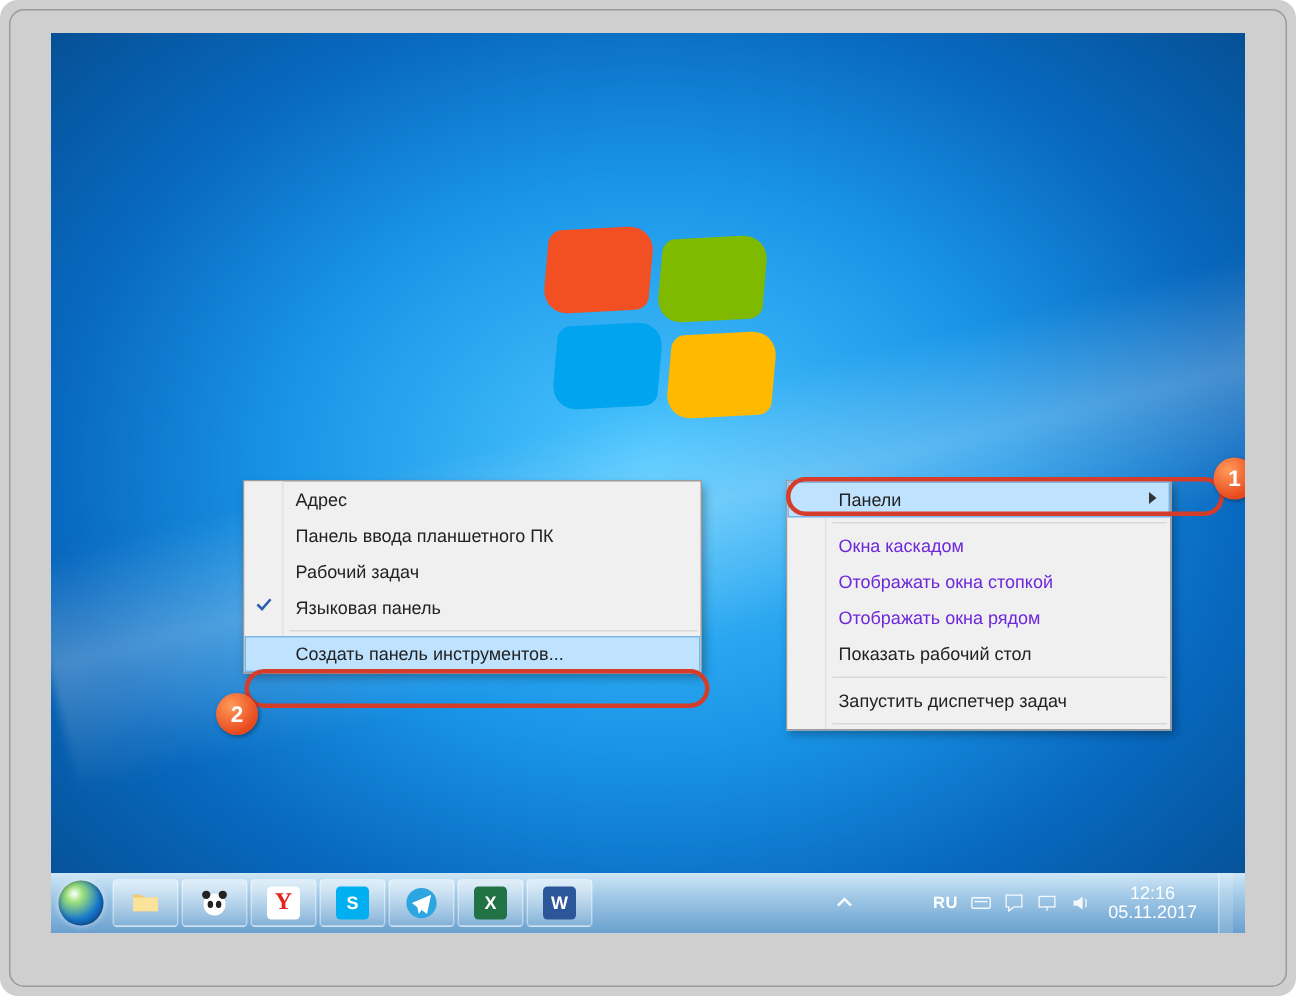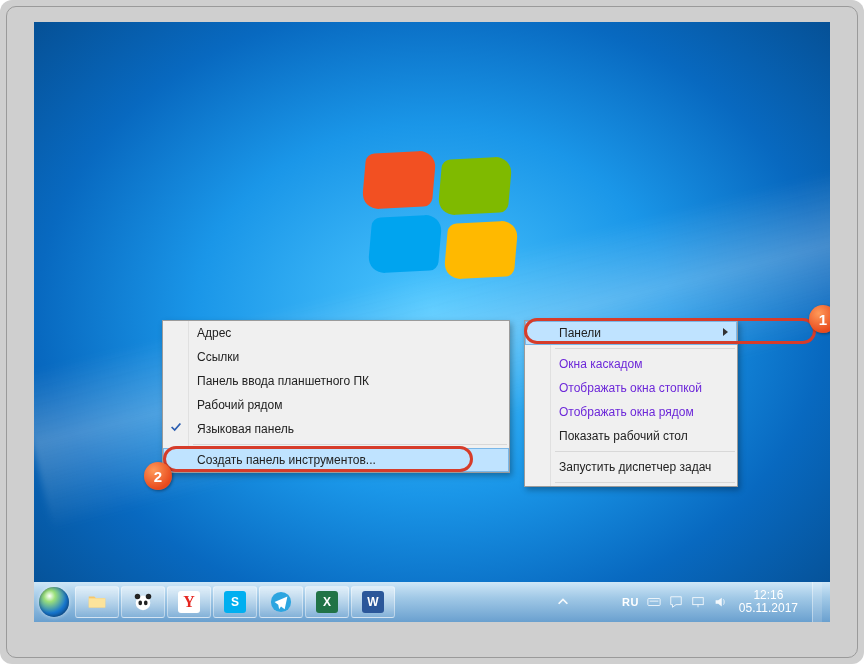--- a/index.html
+++ b/index.html
@@ -18,22 +18,22 @@
 
 .menu { position: absolute; background: #f0f0f0; border: 1px solid #9b9b9b; box-shadow: 2px 3px 6px rgba(0,0,0,0.3); font-size: 12px; color: #222; }
 .menu .gutter { position: absolute; left: 0; top: 0; bottom: 0; width: 26px; background: #f0f0f0; border-right: 1px solid #e0e0e0; }
 .menu .item { position: relative; padding: 4px 24px 4px 34px; white-space: nowrap; line-height: 16px; }
 .menu .item.disabled { color: #6d28d9; }
 .menu .item.hover { background: #bfe3ff; border: 1px solid #7ab7e8; padding: 3px 23px 3px 33px; }
 .menu .sep { margin: 3px 2px 3px 30px; border-top: 1px solid #d8d8d8; }
 .menu .check { position: absolute; left: 6px; top: 3px; width: 14px; height: 14px; color: #3156a3; }
 .menu .arrow { position: absolute; right: 8px; top: 6px; width: 0; height: 0; border-top: 4px solid transparent; border-bottom: 4px solid transparent; border-left: 5px solid #333; }
 
-.menu-main { left: 490px; top: 298px; width: 214px; }
-.menu-sub  { left: 128px; top: 298px; width: 348px; }
+.menu-main { left: 490px; top: 298px; width: 257px; }
+.menu-sub  { left: 128px; top: 298px; width: 306px; }
 
 
 .callout { position: absolute; border: 3px solid #d63c2a; border-radius: 16px; pointer-events: none; }
 .callout-1 { left: 490px; top: 296px; width: 292px; height: 26px; }
 .callout-2 { left: 129px; top: 424px; width: 310px; height: 26px; }
 .badge { position: absolute; width: 28px; height: 28px; border-radius: 50%; background: radial-gradient(circle at 35% 30%, #ff9a59, #e84a1d 70%); color: #fff; font-weight: bold; font-size: 15px; display: flex; align-items: center; justify-content: center; box-shadow: 1px 1px 3px rgba(0,0,0,0.4); }
 .badge-1 { left: 775px; top: 283px; }
 .badge-2 { left: 110px; top: 440px; }
 
 
@@ -59,23 +59,22 @@
     <div class="logo">
       <div class="q r"></div>
         <div class="q g"></div>
         <div class="q b"></div>
         <div class="q y"></div>
     </div>
 
     <div class="menu menu-sub">
       <div class="gutter"></div>
       <div class="item"><span>Адрес</span></div>
-      <div class="item"><span>Ссылки</span></div>
       <div class="item"><span>Панель ввода планшетного ПК</span></div>
-      <div class="item"><span>Рабочий рядом</span></div>
+      <div class="item"><span>Рабочий задач</span></div>
       <div class="item">
         <span class="check">
           <svg viewBox="0 0 16 16">
               <path d="M3 8 L6.5 11.5 L13 4" stroke="#2a5db0" stroke-width="2" fill="none"></path>
             </svg>
         </span>
         <span>Языковая панель</span>
       </div>
       <div class="sep"></div>
       <div class="item hover"><span>Создать панель инструментов...</span></div>

